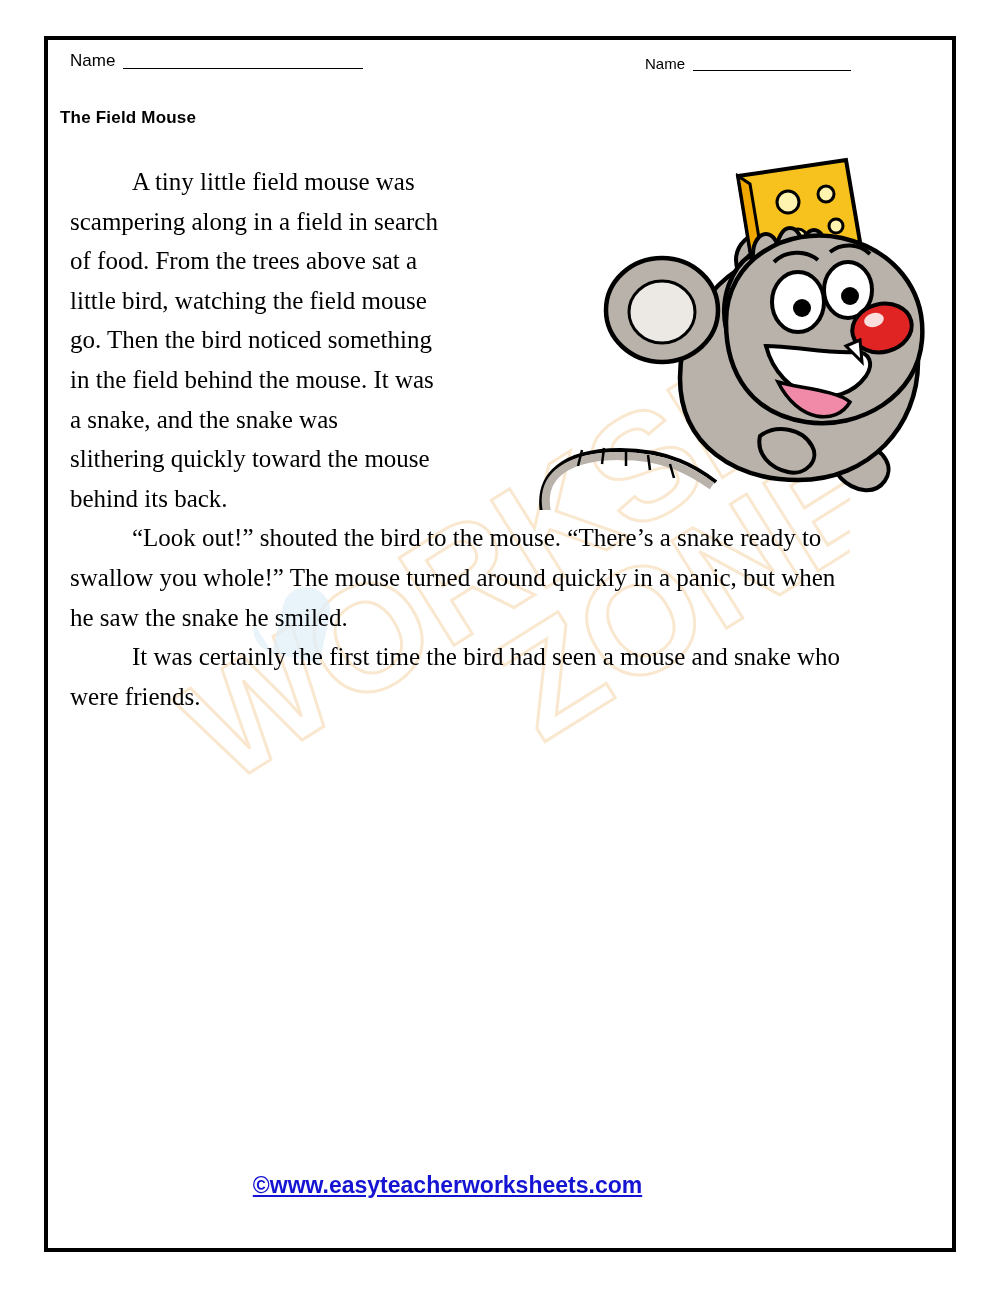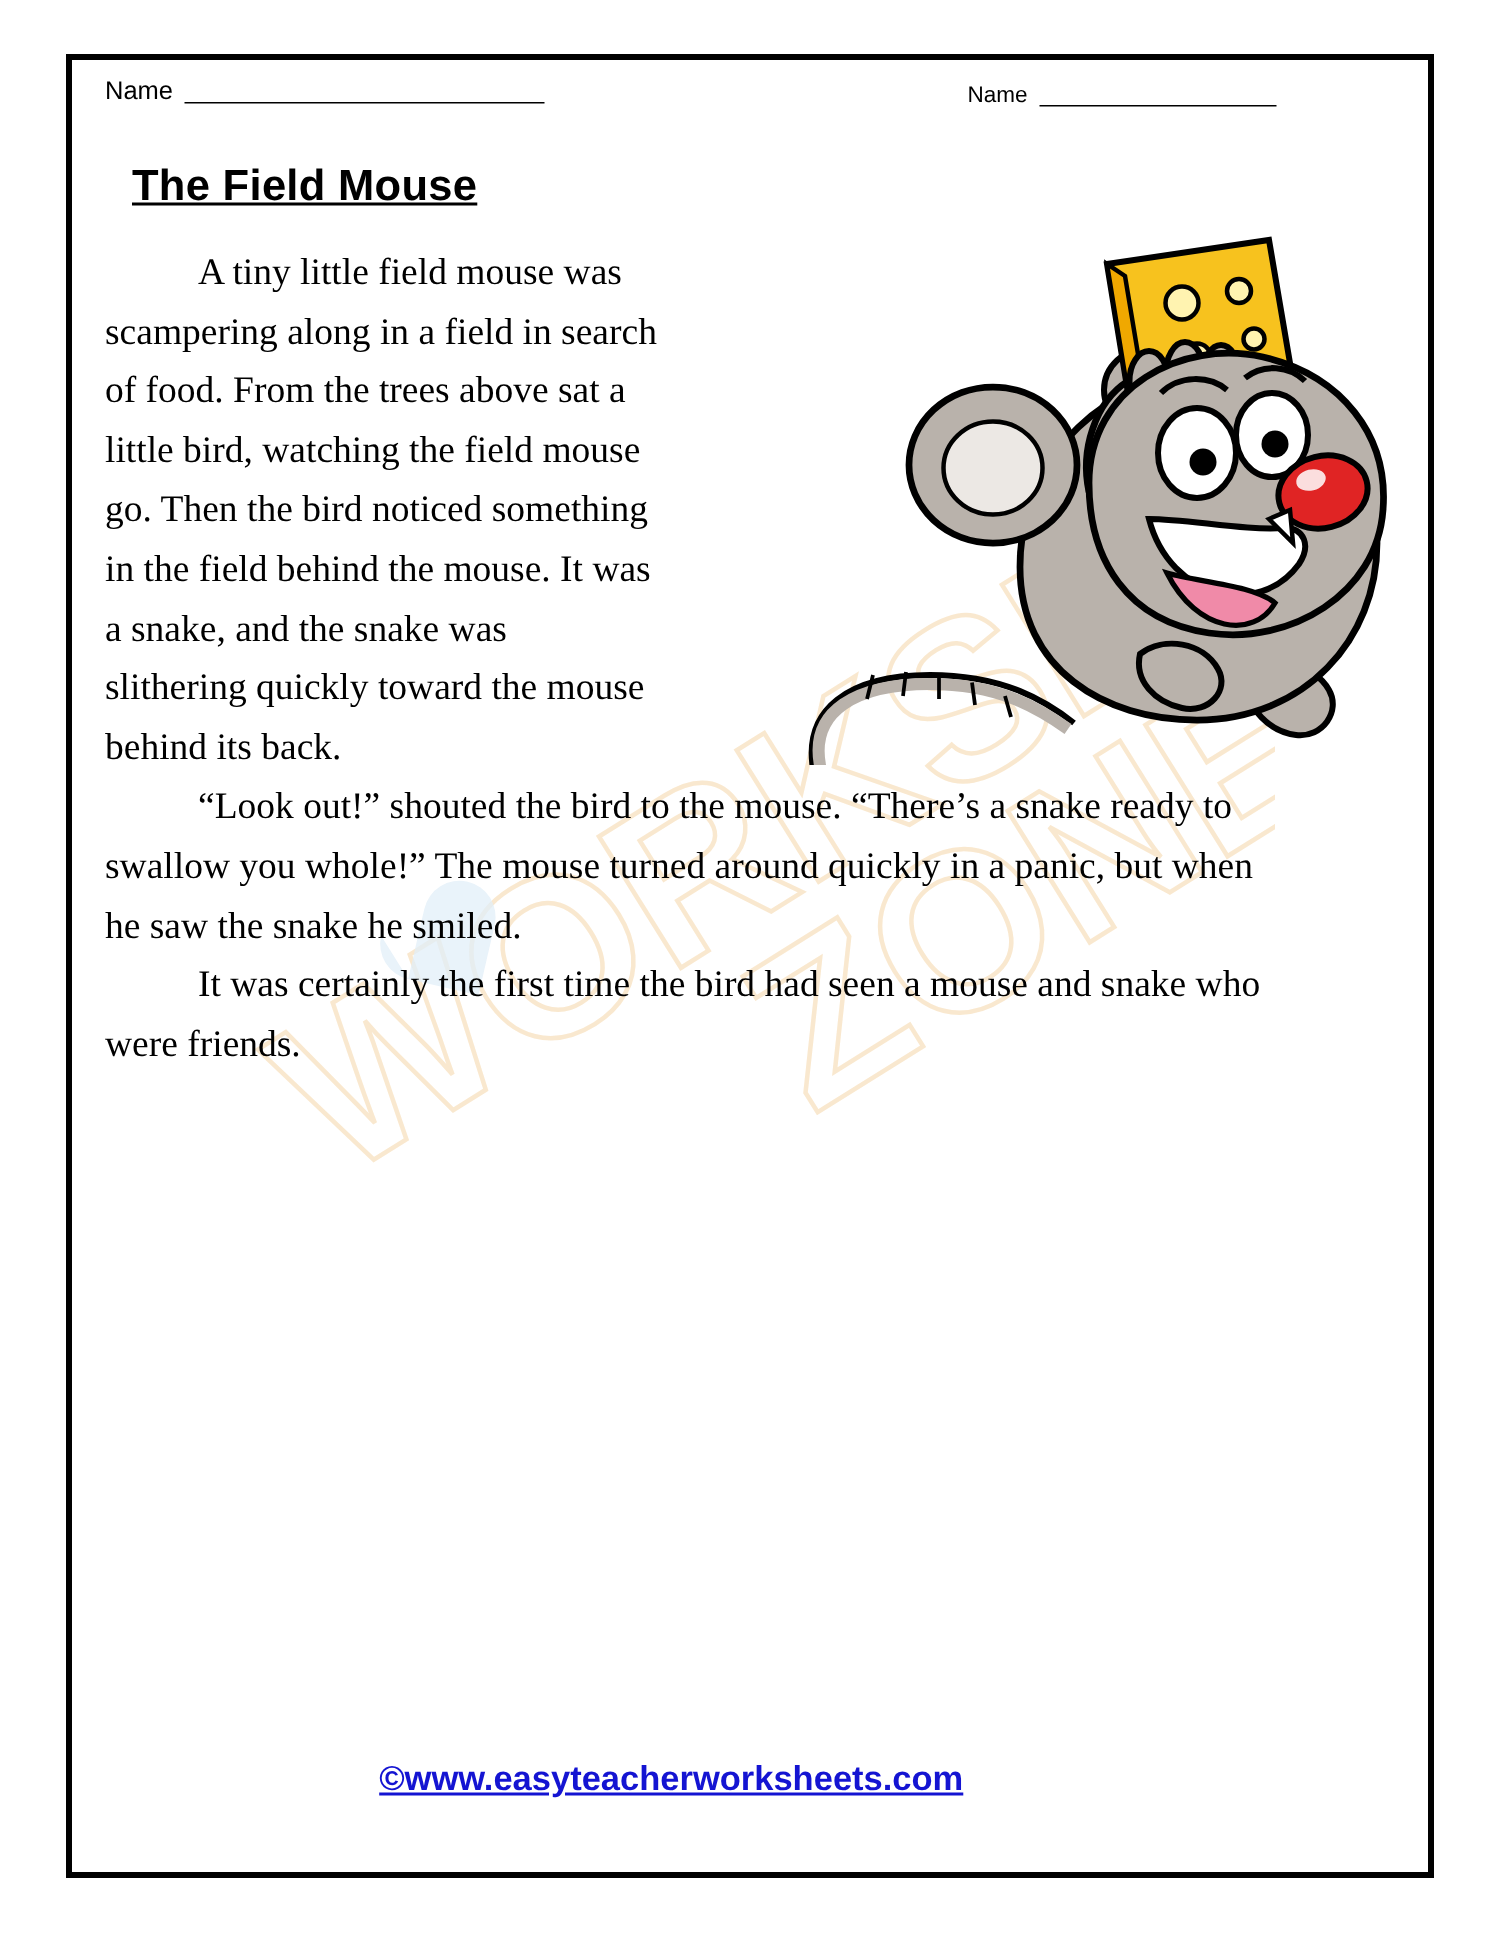--- a/index.html
+++ b/index.html
@@ -86,27 +86,26 @@
   }
   .rule-short {
     width: 158px;
     border-bottom: 1.5px solid #000;
     height: 1px;
   }
 
   
   .title {
     position: absolute;
-    left: 88px;
+    left: 60px;
     top: 108px;
-    font-size: 29px;
+    font-size: 17px;
     font-weight: bold;
     letter-spacing: 0.2px;
     z-index: 3;
-    text-decoration: underline;
   }
 
   
   .story {
     position: absolute;
     left: 70px;
     top: 162px;
     width: 772px;
     font-size: 25px;
     line-height: 39.6px;

